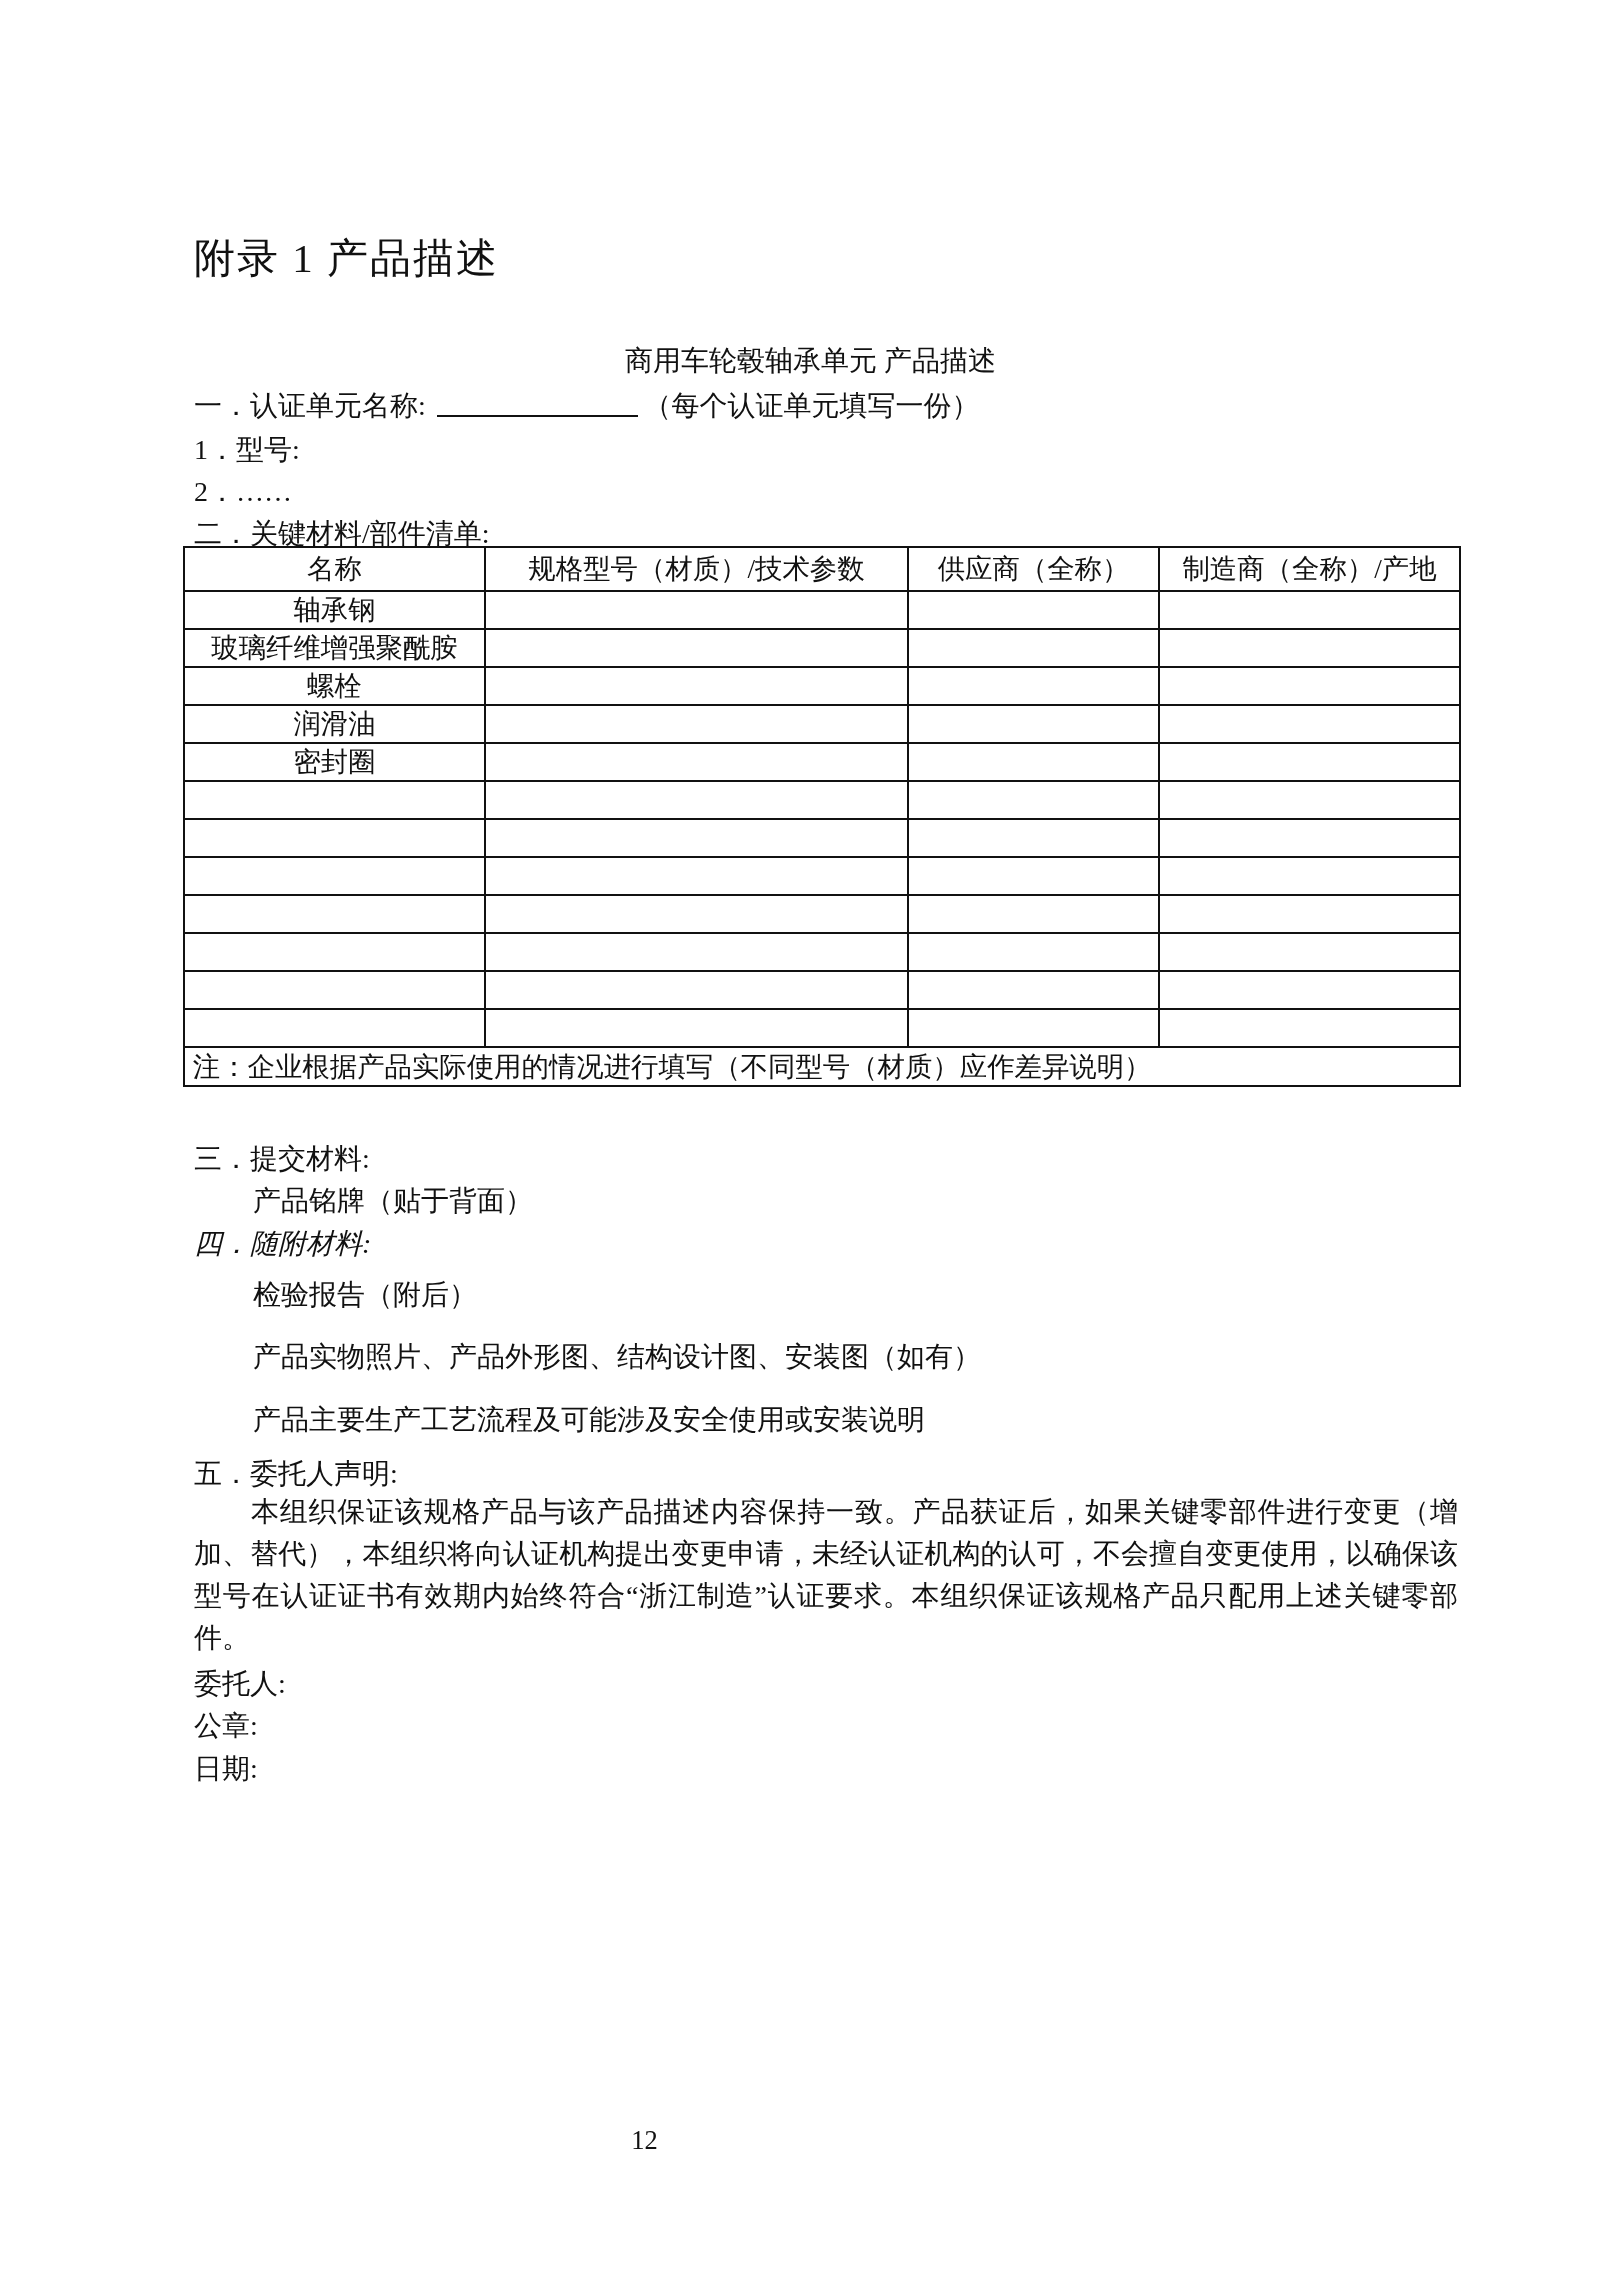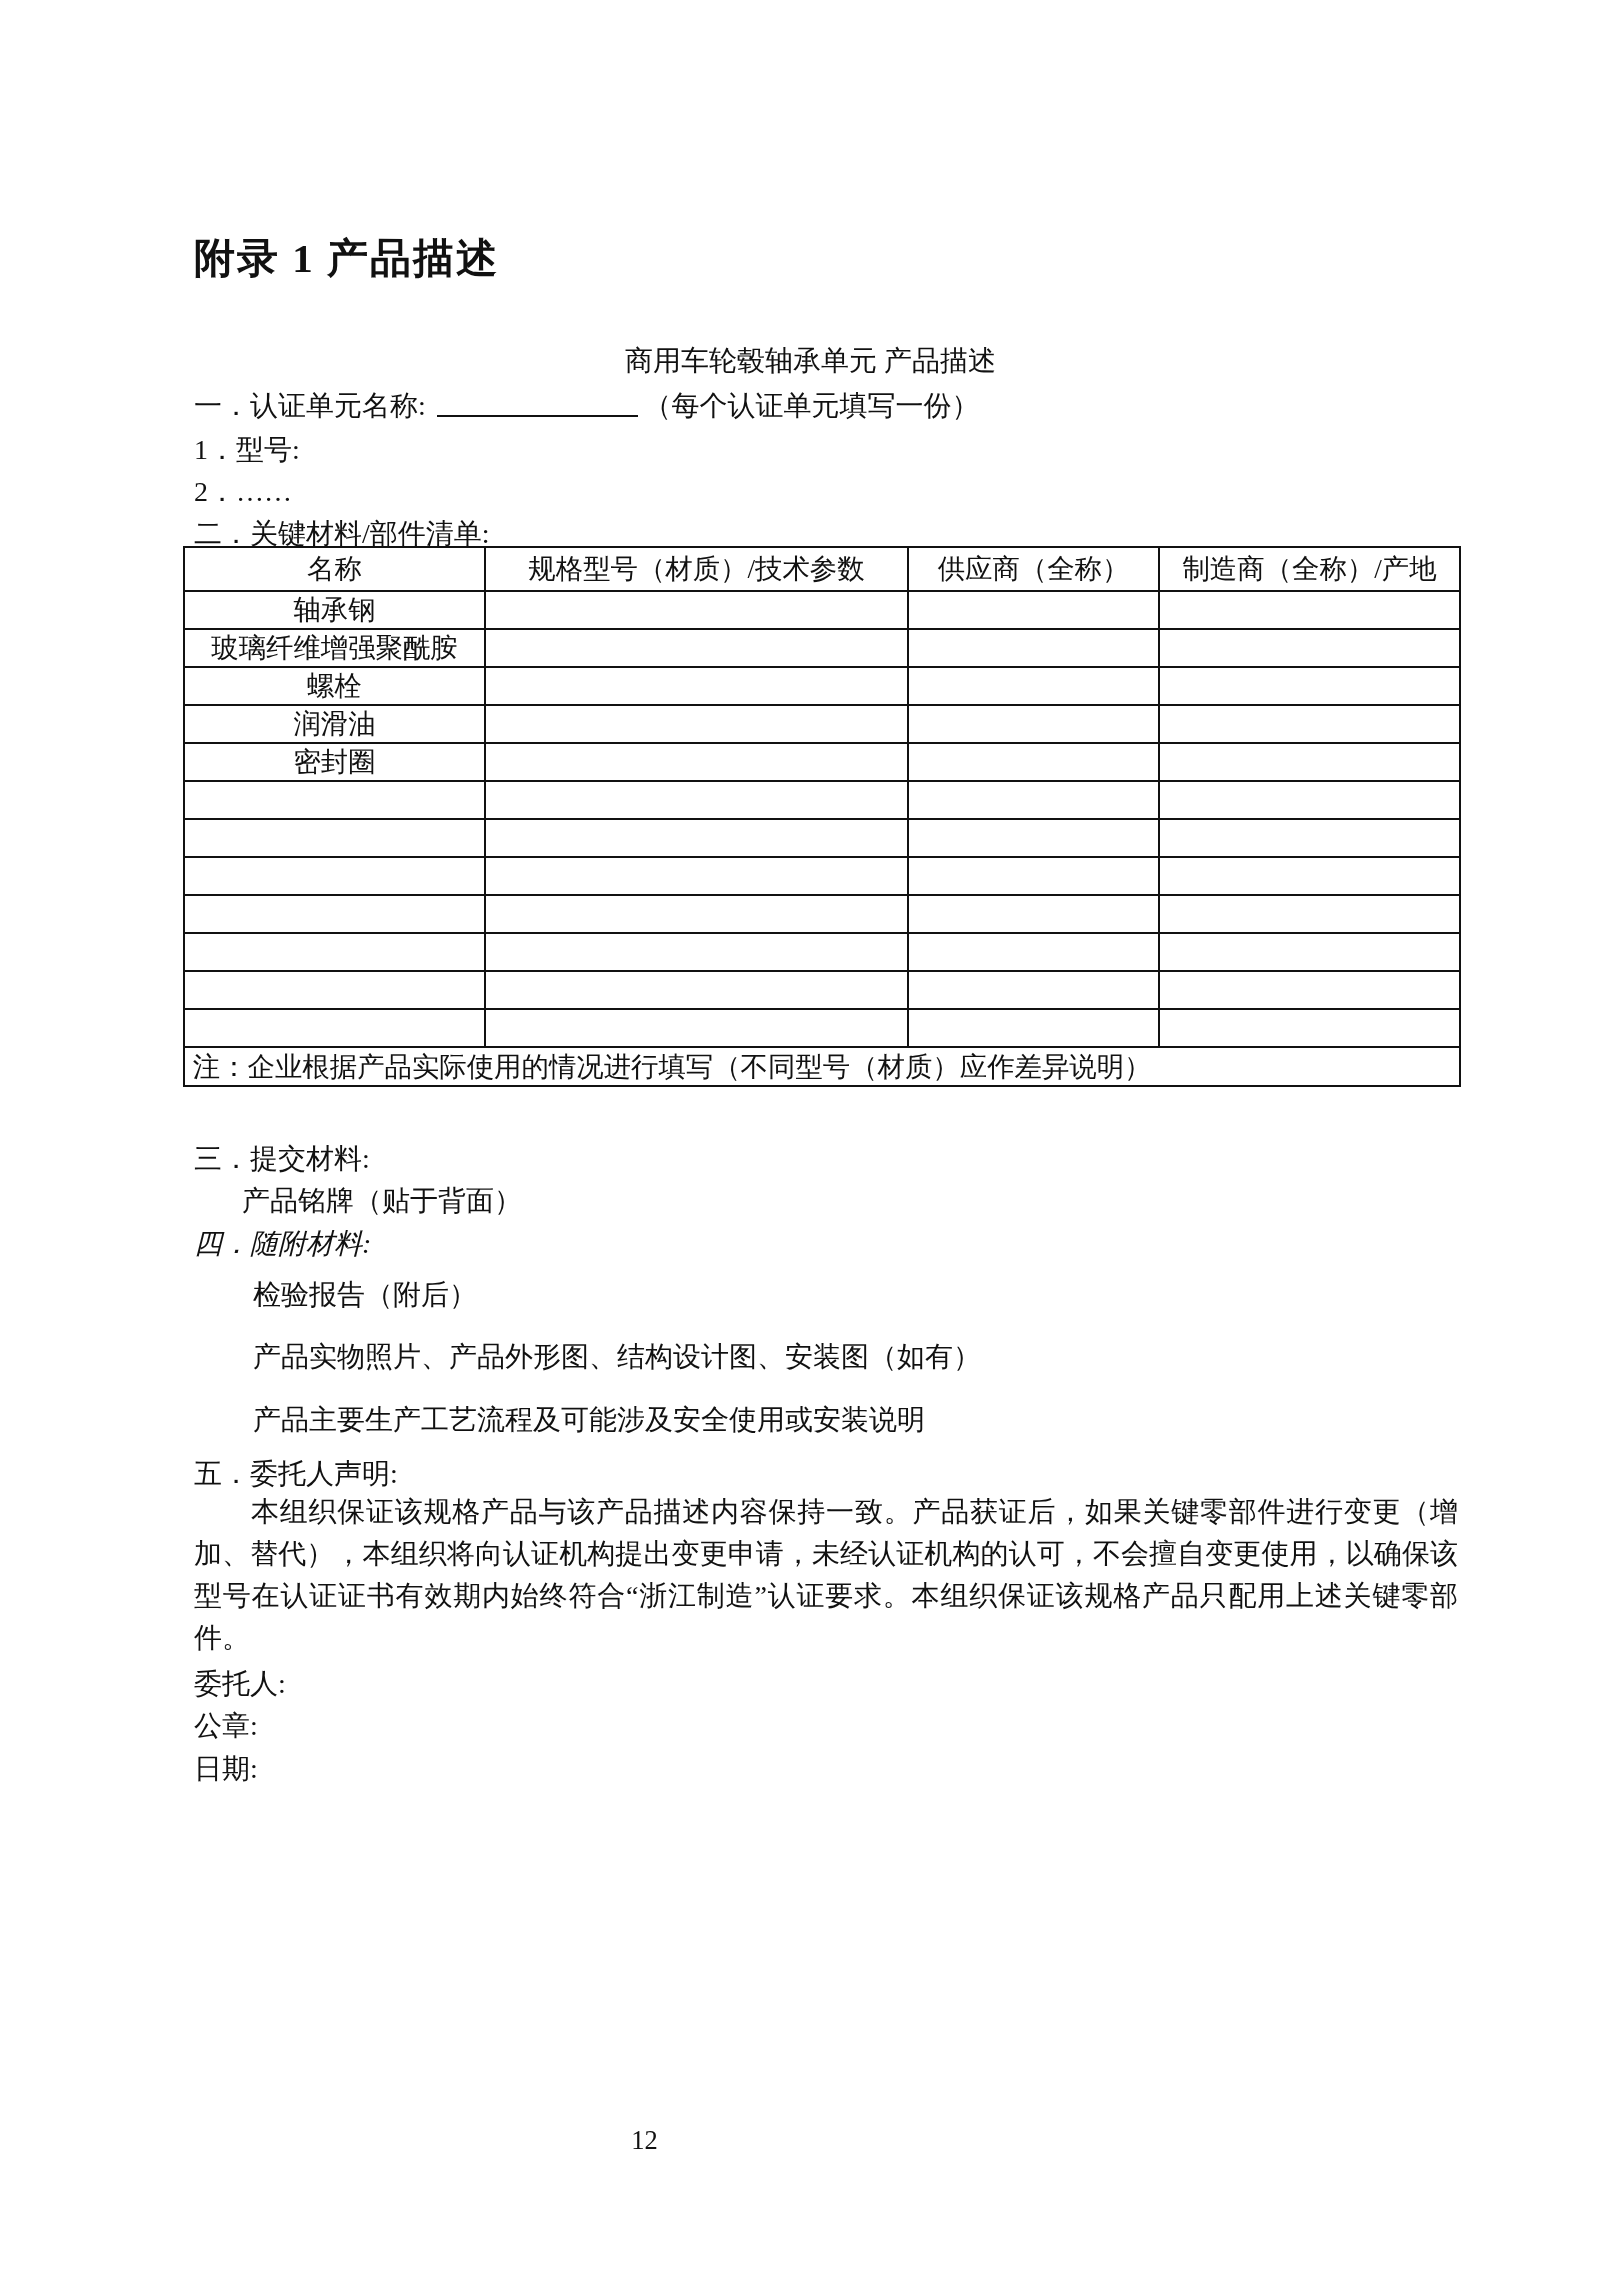--- a/index.html
+++ b/index.html
@@ -13,21 +13,21 @@
     width: 1621px;
     height: 2293px;
     background: #ffffff;
     overflow: hidden;
   }
   .abs { position: absolute; }
   .body-text { font-size: 28px; line-height: 35px; white-space: nowrap; }
 
   .doc-title {
     left: 194px; top: 231px;
-    font-size: 41px; font-weight: bold; letter-spacing: 2px;
+    font-size: 41px; font-weight: normal; letter-spacing: 2px;
     white-space: nowrap;
     text-align: right;
   }
   .doc-subtitle {
     left: 0; top: 342px; width: 1621px;
     text-align: center; font-size: 28px; white-space: nowrap;
   }
   .cert-line   { left: 194px; top: 388px; }
   .item-model  { left: 194px; top: 432px; }
   .item-etc    { left: 194px; top: 474px; }
@@ -63,21 +63,21 @@
   .materials-table thead tr { height: 44px; }
   .materials-table tbody tr { height: 38px; }
   .materials-table tfoot tr { height: 39px; }
   .materials-table .note-cell {
     text-align: left;
     padding-left: 7.8px;
     white-space: nowrap;
   }
 
   .s3-heading { left: 194px; top: 1141px; }
-  .s3-item    { left: 242px; top: 1183px; }
+  .s3-item    { left: 253px; top: 1183px; }
   .s4-heading { left: 194px; top: 1226px; font-style: italic; }
   .s4-item-0  { left: 253px; top: 1277px; }
   .s4-item-1  { left: 253px; top: 1339px; }
   .s4-item-2  { left: 253px; top: 1402px; }
   .s5-heading { left: 194px; top: 1456px; }
 
   .declaration {
     left: 194px; top: 1491px;
     width: 1264px;
     font-size: 28px;

